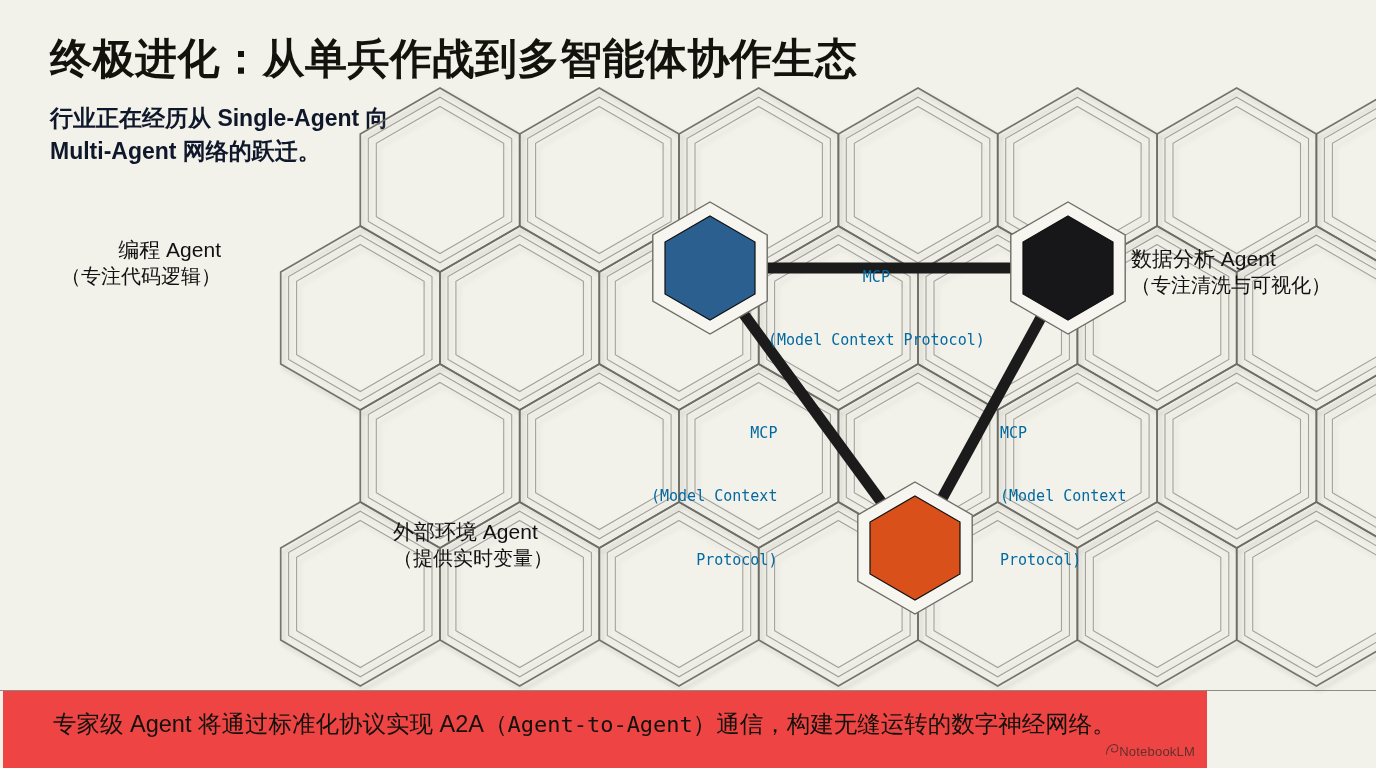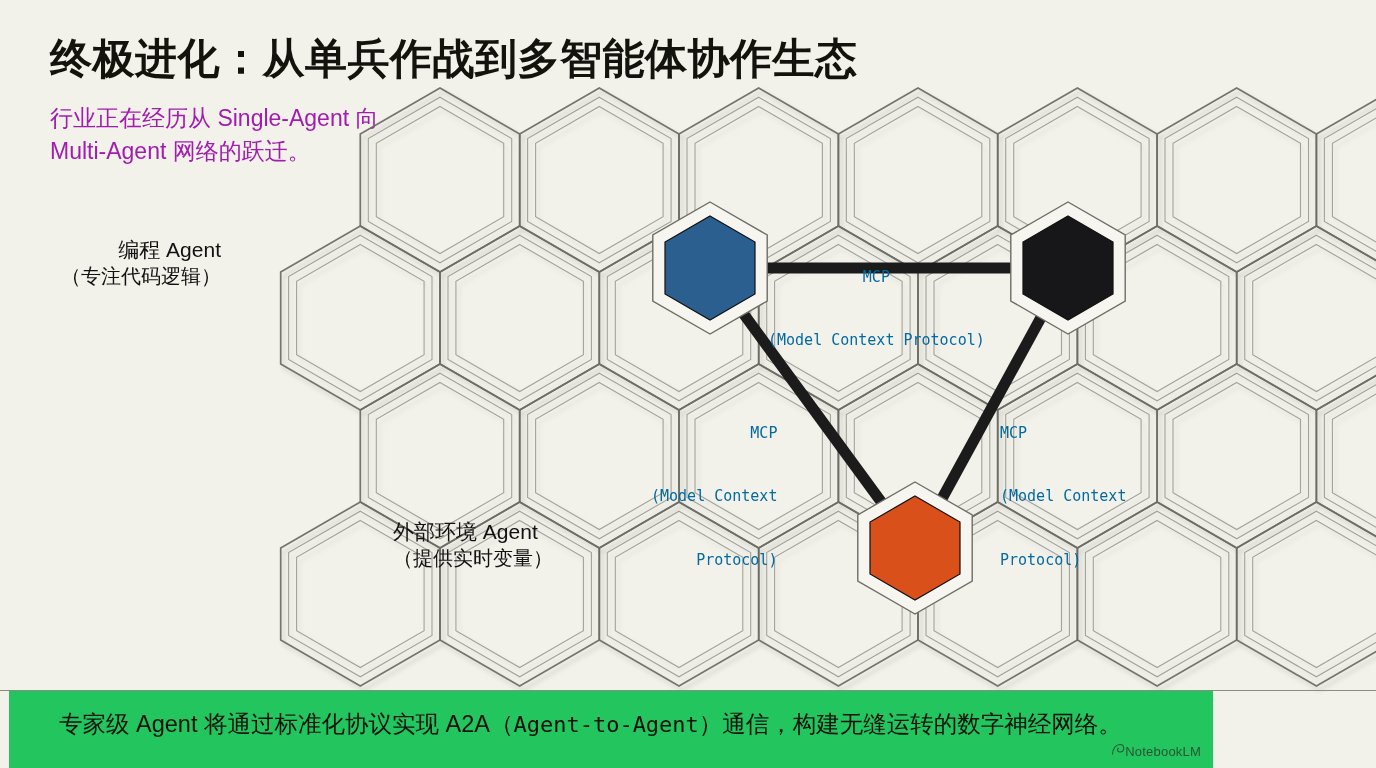--- a/index.html
+++ b/index.html
@@ -37,23 +37,23 @@
     font-weight: 700;
     letter-spacing: 0.5px;
     line-height: 1.18;
     color: #13130e;
     margin: 0;
     white-space: nowrap;
   }
   #slide-subtitle {
     margin: 18px 0 0 0;
     font-size: 23px;
-    font-weight: 400;
+    font-weight: 700;
     line-height: 1.45;
-    color: #a21caf;
+    color: #0f172a;
     max-width: 480px;
   }
 
   
   #diagram-stage {
     position: absolute;
     left: 0;
     top: 0;
     width: 1090px;
     height: 690px;
@@ -127,25 +127,25 @@
   #footer-divider {
     position: absolute;
     left: 0;
     top: 690px;
     width: 1376px;
     height: 1px;
     background: #8b8b82;
   }
   #footer {
     position: absolute;
-    left: 9px;
+    left: 3px;
     top: 691px;
     width: 1204px;
     height: 77px;
-    background: #22c55e;
+    background: #ef4444;
   }
   #footer-text {
     position: absolute;
     left: 50px;
     top: 18px;
     font-size: 23.5px;
     line-height: 1.35;
     color: #12120d;
     white-space: nowrap;
   }
@@ -289,20 +289,24 @@
           <polygon points="915.0,482.0 972.2,515.0 972.2,581.0 915.0,614.0 857.8,581.0 857.8,515.0" fill="#f6f5ef" stroke="#6e6e66" stroke-width="1.4"></polygon>
           <polygon points="915.0,496.0 960.0,522.0 960.0,574.0 915.0,600.0 870.0,574.0 870.0,522.0" fill="#d9501a" stroke="#101010" stroke-width="1.2"></polygon>
         </g>
     </svg>
 
     <div class="node-label" id="label-coding-agent">
       <span class="main">编程 Agent</span>
       <span class="sub">（专注代码逻辑）</span>
     </div>
 
+    <div class="node-label" id="label-data-agent">
+      <span class="main">数据分析 Agent</span>
+      <span class="sub">（专注清洗与可视化）</span>
+    </div>
 
     <div class="node-label" id="label-env-agent">
       <span class="main">外部环境 Agent</span>
       <span class="sub">（提供实时变量）</span>
     </div>
 
     <div class="edge-label" id="edge-label-top">
       <span class="l1">MCP</span>
       <span class="l2">(Model Context Protocol)</span>
     </div>

